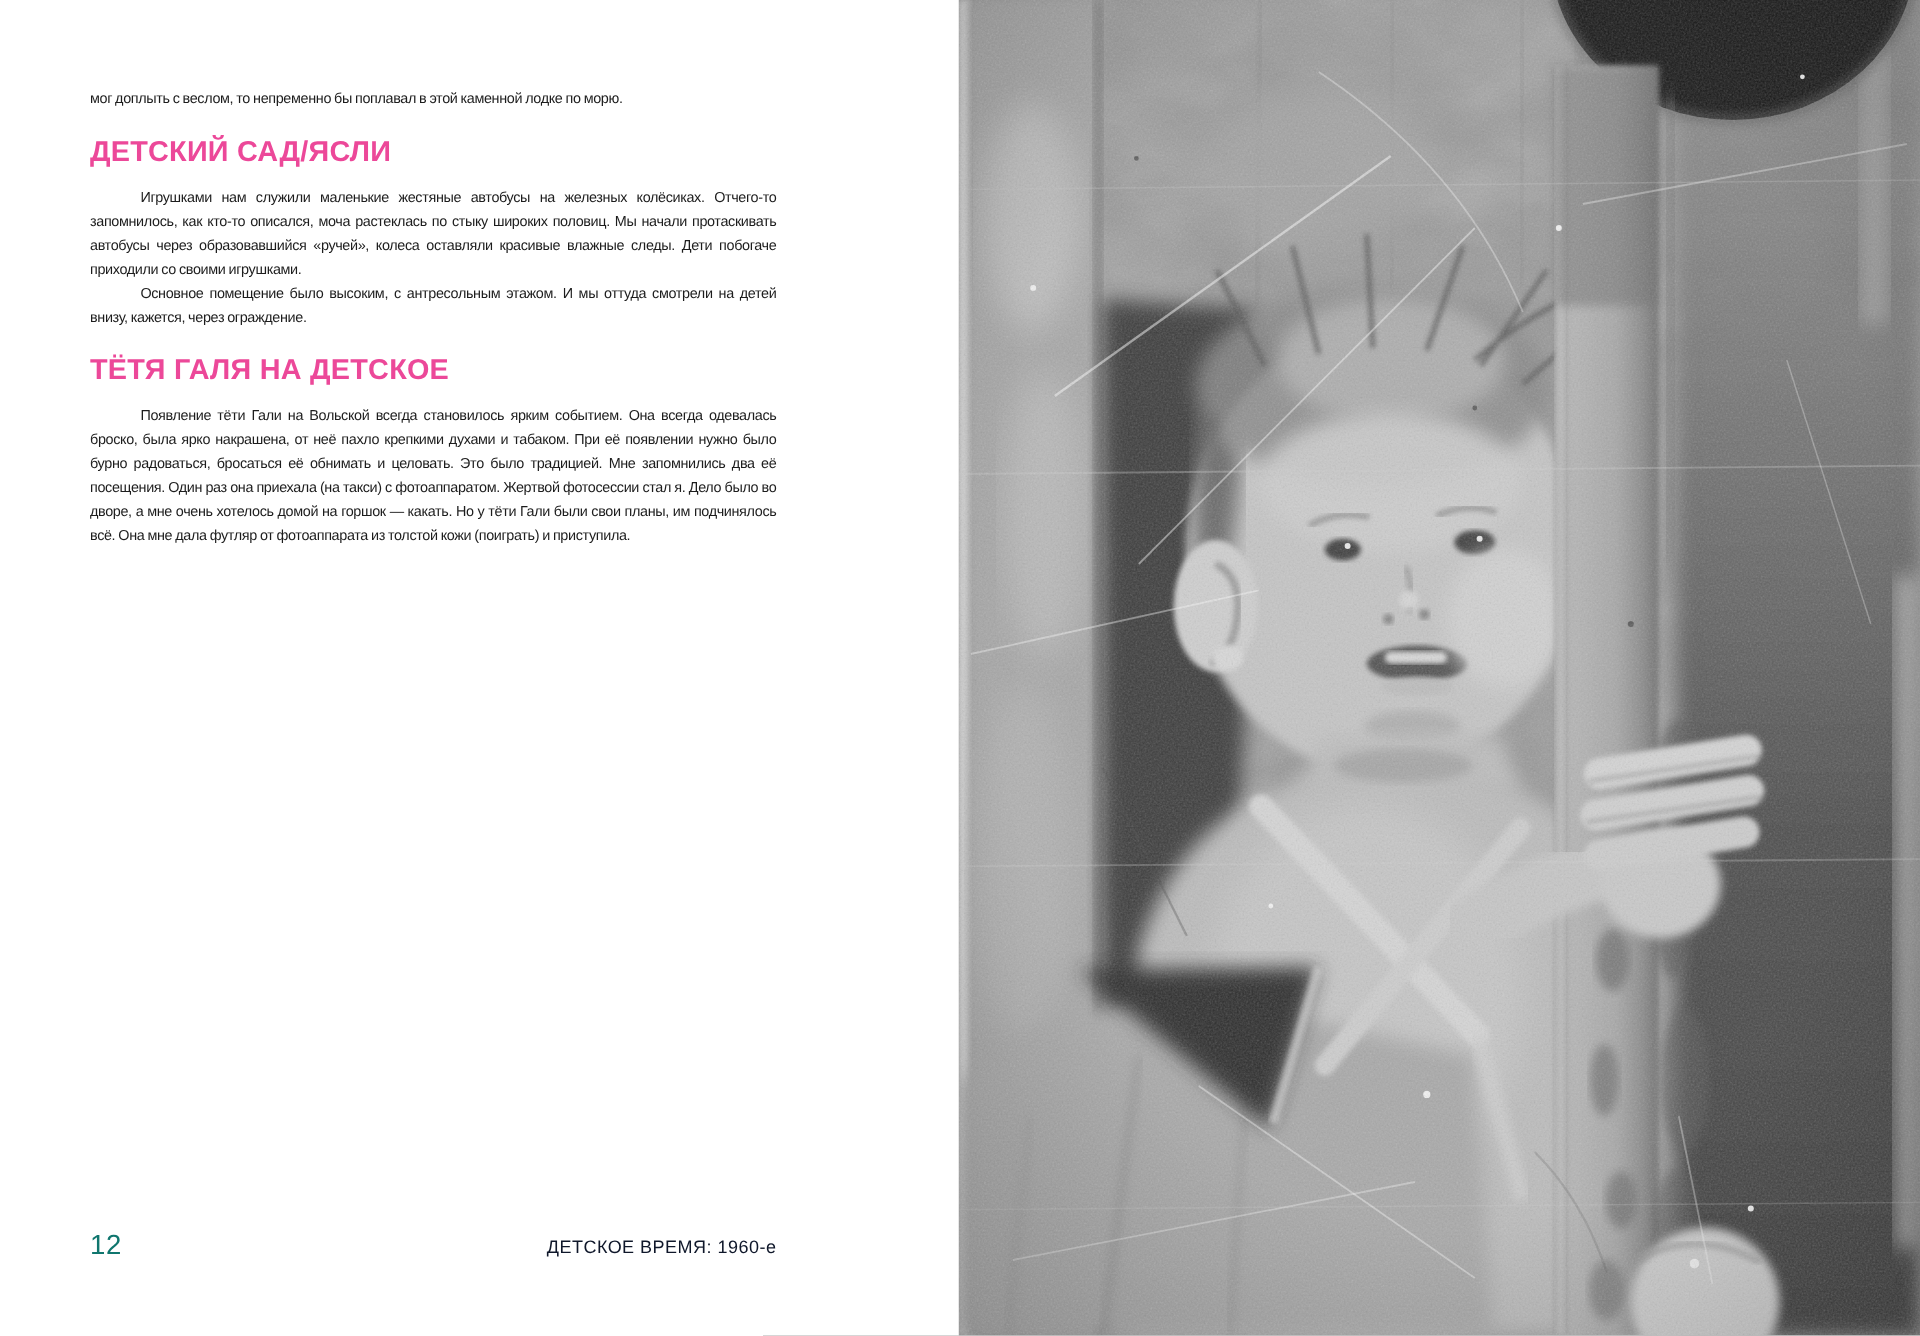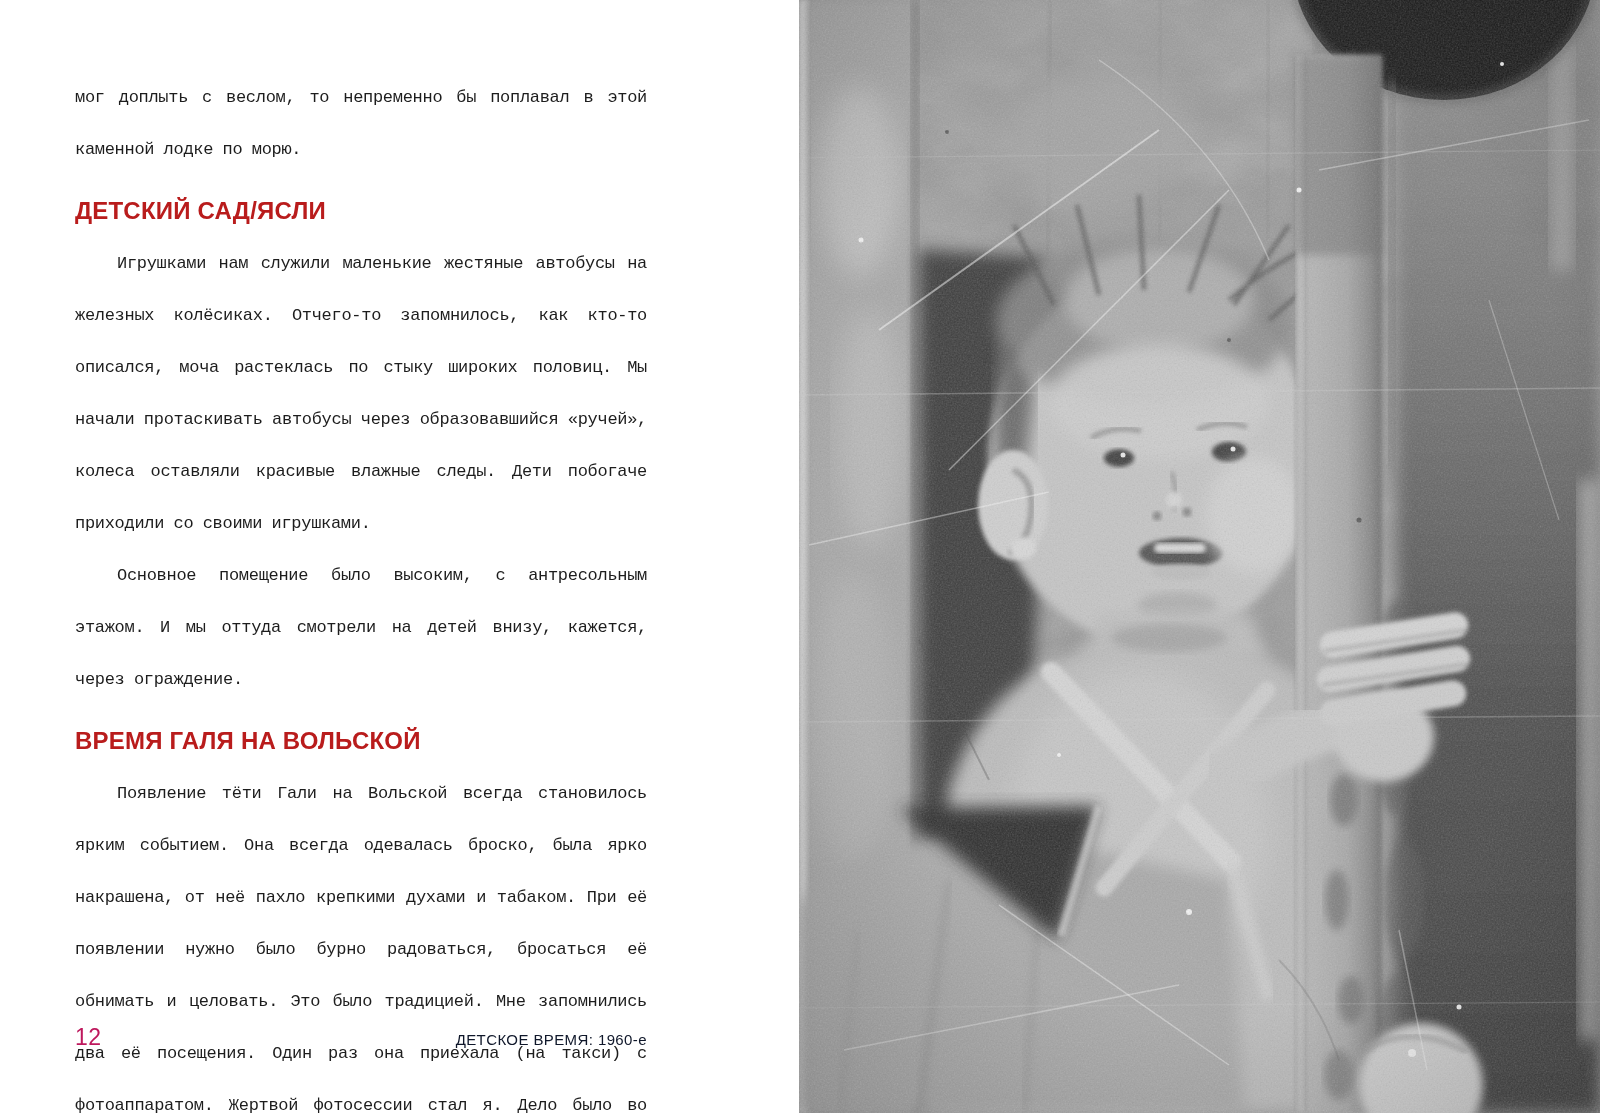--- a/index.html
+++ b/index.html
@@ -10,46 +10,45 @@
     color: #1d1d1d;
     position: relative;
     overflow: hidden;
   }
   .text-col {
     position: absolute;
     left: 75px; top: 72px;
     width: 572px;
   }
   .body-par {
-    font-size: 17px;
-    line-height: 52px;
+    font-size: 12px;
+    line-height: 20px;
     text-align: justify;
     text-indent: 42px;
     letter-spacing: -0.3px;
     word-spacing: -0.5px;
     margin: 0;
     hyphens: auto;
-    font-family: Liberation Mono, monospace;
     -webkit-hyphens: auto;
   }
   .body-par.no-indent { text-indent: 0; }
   .sec-heading {
     font-size: 24px;
     line-height: 30px;
     font-weight: 700;
     letter-spacing: 0.2px;
     margin: 20px 0 12px 0;
-    color: #b91c1c;
+    color: #ec4899;
   }
   .footer-page-num {
     position: absolute;
     left: 75px; top: 1024px;
     font-size: 23px;
     letter-spacing: 0.5px;
-    color: #be185d;
+    color: #0f766e;
   }
   .footer-running-title {
     position: absolute;
     left: 75px; top: 1031px;
     width: 572px;
     text-align: right;
     font-size: 15px;
     letter-spacing: 0.4px;
     color: #0f172a;
   }
@@ -65,21 +64,21 @@
 </head>
 <body>
 
 <div class="text-col">
   <p class="body-par no-indent">мог доплыть с веслом, то непременно бы поплавал в этой каменной лодке по морю.</p>
 
   <h2 class="sec-heading">ДЕТСКИЙ САД/ЯСЛИ</h2>
   <p class="body-par">Игрушками нам служили маленькие жестяные автобусы на железных колёсиках. Отчего-то запомнилось, как кто-то описался, моча растеклась по стыку широких половиц. Мы начали протаскивать автобусы через образовавшийся «ручей», колеса оставляли красивые влажные следы. Дети побогаче приходили со своими игрушками.</p>
   <p class="body-par">Основное помещение было высоким, с антресольным этажом. И мы оттуда смотрели на детей внизу, кажется, через ограждение.</p>
 
-  <h2 class="sec-heading">ВРЕМЯ ГАЛЯ НА ВОЛЬСКОЙ</h2>
+  <h2 class="sec-heading">ТЁТЯ ГАЛЯ НА ДЕТСКОЕ</h2>
   <p class="body-par">Появление тёти Гали на Вольской всегда становилось ярким событием. Она всегда одевалась броско, была ярко накрашена, от неё пахло крепкими духами и табаком. При её появлении нужно было бурно радоваться, бросаться её обнимать и целовать. Это было традицией. Мне запомнились два её посещения. Один раз она приехала (на такси) с фотоаппаратом. Жертвой фотосессии стал я. Дело было во дворе, а мне очень хотелось домой на горшок — какать. Но у тёти Гали были свои планы, им подчинялось всё. Она мне дала футляр от фотоаппарата из толстой кожи (поиграть) и приступила.</p>
 </div>
 
 <div class="footer-page-num">12</div>
 <div class="footer-running-title">ДЕТСКОЕ ВРЕМЯ: 1960-е</div>
 
 <div class="photo-wrap" role="img" aria-label="Чёрно-белая зернистая фотография: маленький ребёнок в сарафане держится рукой за деревянный столб, вверху справа висит тёмный чугунок">
   <svg width="801" height="1113" viewBox="0 0 801 1113" preserveAspectRatio="none" xmlns="http://www.w3.org/2000/svg">
     <defs>
       <filter id="b2">

